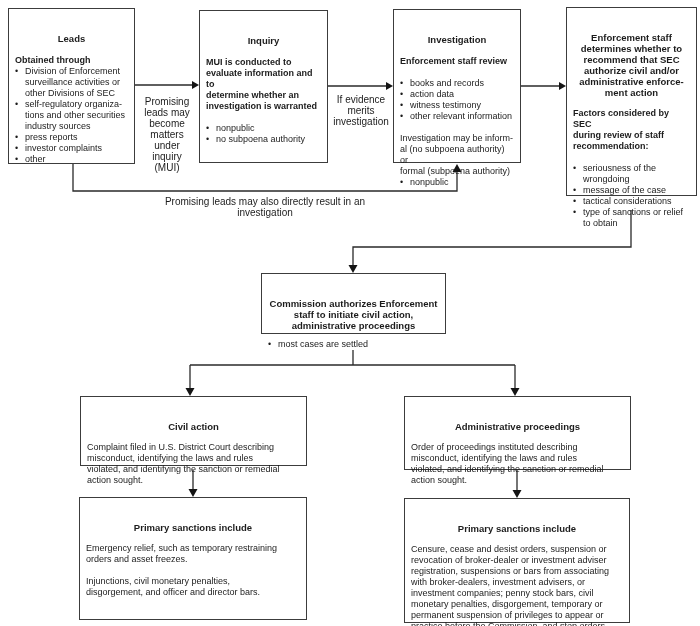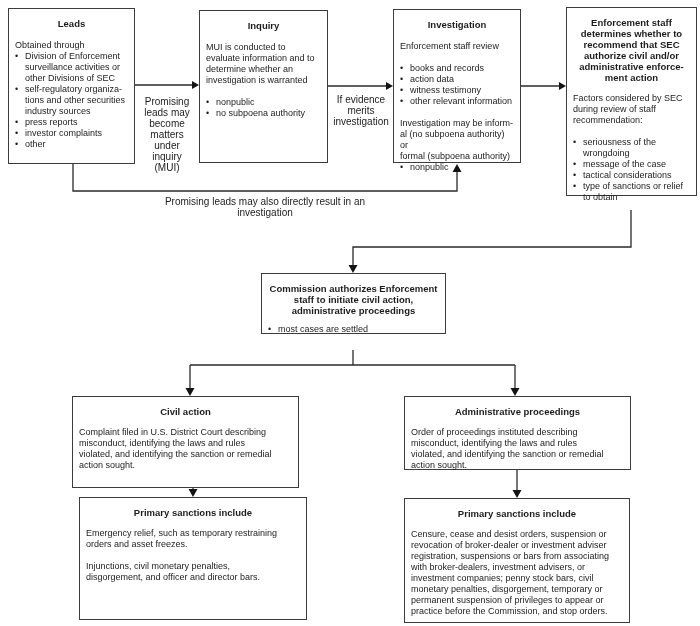--- a/index.html
+++ b/index.html
@@ -5,28 +5,28 @@
   html, body { margin:0; padding:0; }
   body {
     width:700px; height:626px; position:relative; overflow:hidden;
     background:#ffffff; color:#1c1c1c;
     font-family:"Liberation Sans", sans-serif;
     font-size:9px; line-height:11px;
   }
   .connectors { position:absolute; left:0; top:0; width:700px; height:626px; }
   .box {
     position:absolute; box-sizing:border-box; background:#ffffff;
-    border:1px solid #3c3c3c; padding:7px 6px 6px 6px;
+    border:1px solid #3c3c3c; padding:22px 6px 6px 6px;
   }
   .box h3 {
     margin:2px 0 0 0; font-size:9.5px; line-height:11px;
     font-weight:bold; text-align:center; white-space:pre-line;
   }
   .pre { white-space:pre-line; }
-  .intro { margin-top:11px; }
+  .intro { margin-top:11px;font-weight:bold; }
   .para  { margin-top:11px; }
   .body-block { margin-top:10px; }
   .bullets { margin-top:11px; }
   .bullets.tight { margin-top:8px; }
   .bullet { display:flex; align-items:flex-start; }
   .bullet .m { flex:0 0 10px; width:10px; }
   .bullet .t { flex:1; white-space:pre-line; }
   .lbl {
     position:absolute; text-align:center; white-space:pre-line;
     font-size:10px; line-height:11px;
@@ -180,21 +180,21 @@
 staff to initiate civil action,
 administrative proceedings</h3>
   <div class="bullets tight">
     <div class="bullet">
         <span class="m">•</span>
         <span class="t">most cases are settled</span>
       </div>
   </div>
 </div>
 
-<div class="box" style="left:72px;top:396px;width:227px;height:92px">
+<div class="box" style="left:80px;top:396px;width:227px;height:70px">
   <h3>Civil action</h3>
   <div class="body-block pre">Complaint filed in U.S. District Court describing
 misconduct, identifying the laws and rules
 violated, and identifying the sanction or remedial
 action sought.</div>
 </div>
 
 <div class="box" style="left:404px;top:396px;width:227px;height:74px">
   <h3>Administrative proceedings</h3>
   <div class="body-block pre">Order of proceedings instituted describing

